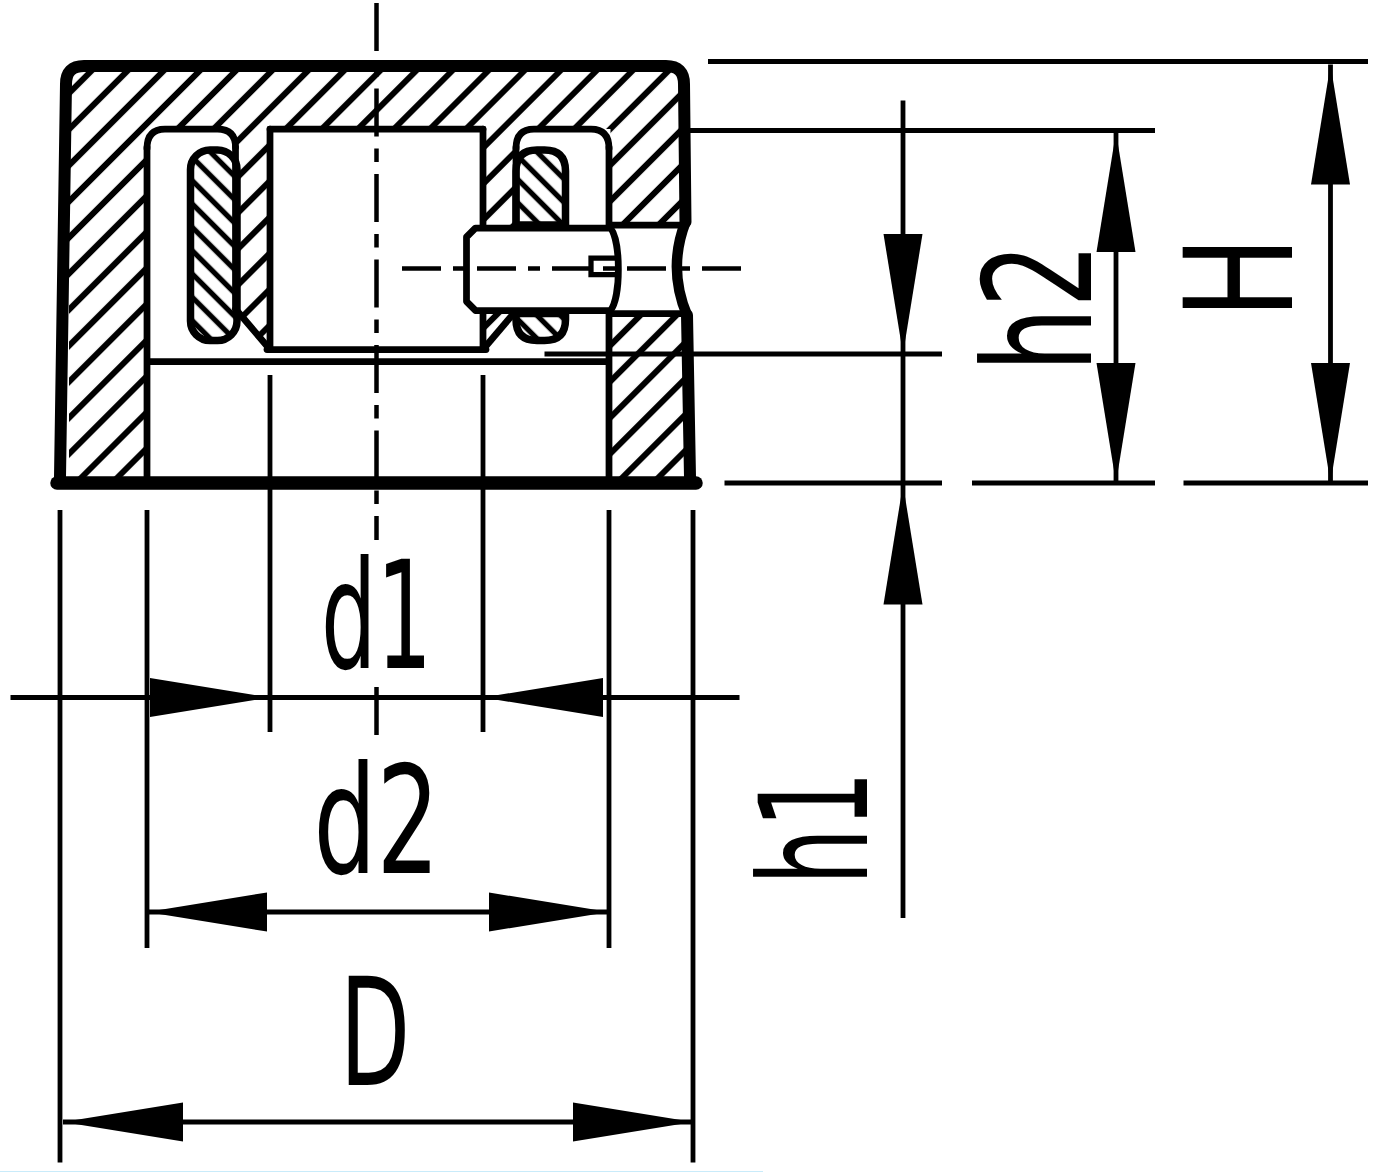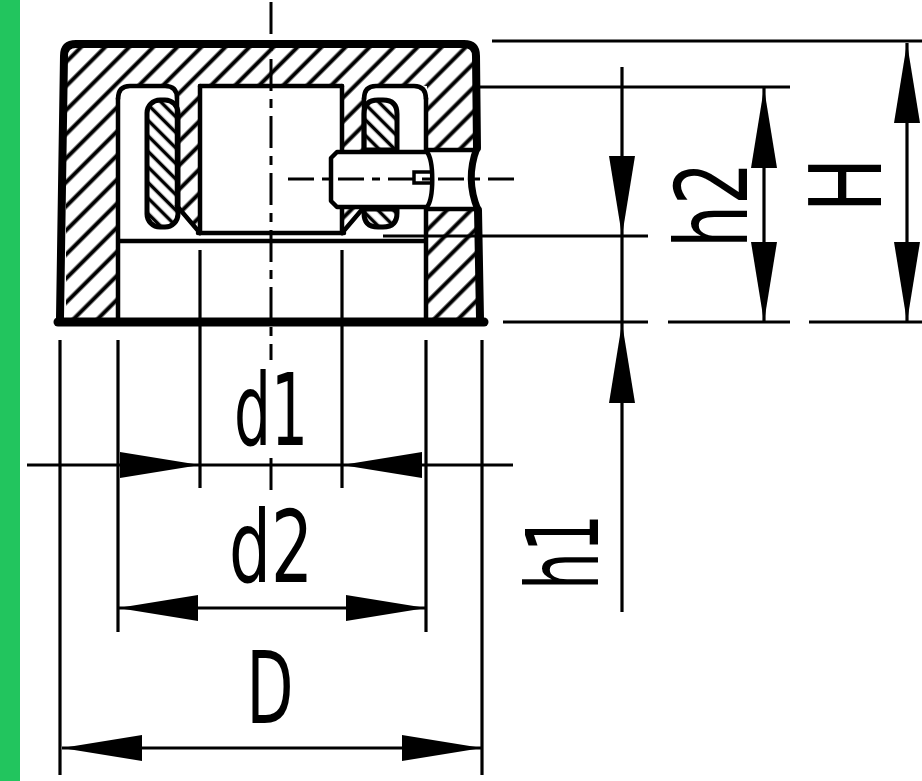--- a/index.html
+++ b/index.html
@@ -7,22 +7,21 @@
     padding: 0;
     background: #ffffff;
     width: 922px;
     height: 781px;
     overflow: hidden;
     font-family: "DejaVu Sans", sans-serif;
   }
   #stage {
     width: 828px;
     height: 781px;
-    background: #22c55e;
-    padding-left: 20px;
+    background: #0ea5e9;
   }
   svg { display: block; }
   text {
     font-family: "DejaVu Sans", "Liberation Sans", sans-serif;
     fill: #000000;
   }
 </style>
 </head>
 <body>
 

